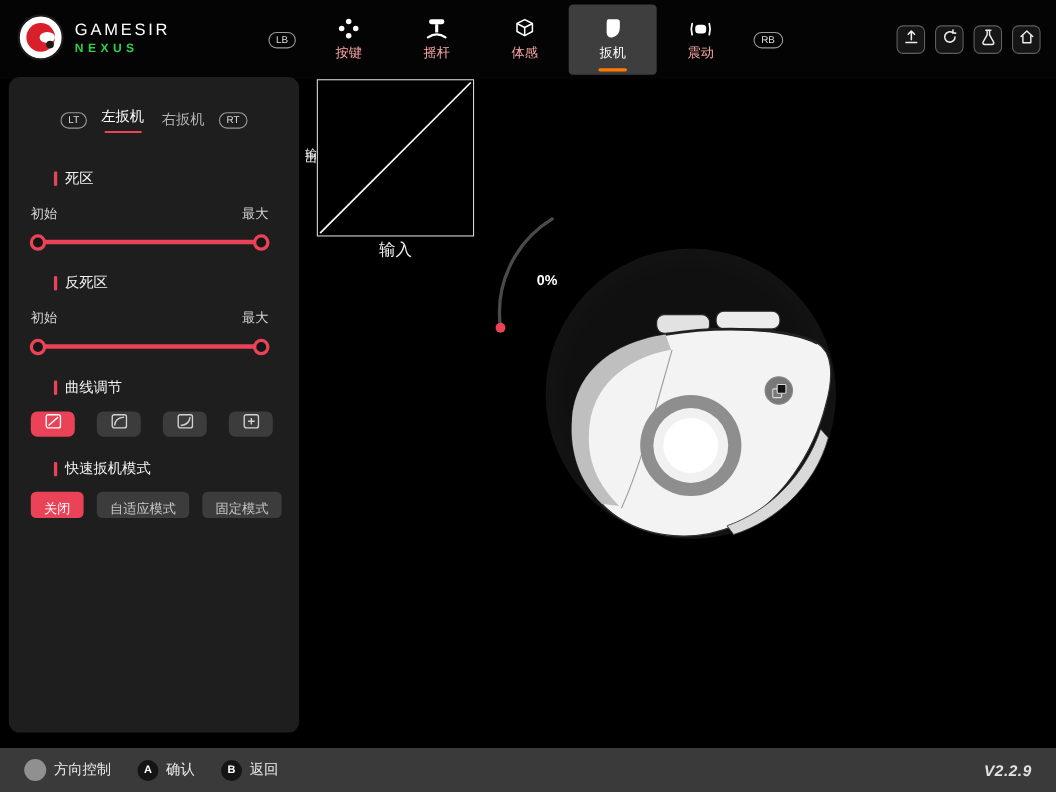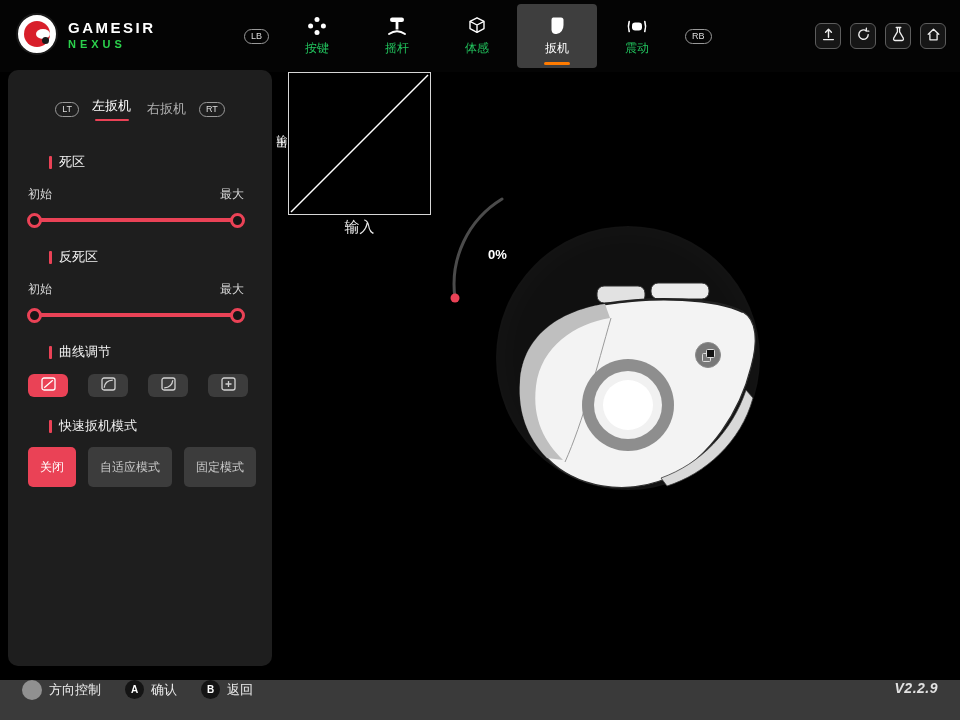--- a/index.html
+++ b/index.html
@@ -7,28 +7,28 @@
   body { font-family:"Liberation Sans","DejaVu Sans",sans-serif; }
   .app { position:relative; width:960px; height:720px; background:#000; overflow:hidden; color:#eee; }
 
   
   .topbar { position:absolute; left:0; top:0; width:960px; height:72px; background:#040404; }
   .brand { position:absolute; left:16px; top:13px; display:flex; align-items:center; gap:10px; }
   .logo { position:relative; width:42px; height:42px; border-radius:50%; background:#fff; border:2px solid #1a1a1a; overflow:hidden; }
   .logo .swirl { position:absolute; left:6px; top:6px; width:26px; height:26px; border-radius:50%; background:#d81f2a; }
   .logo .swirl-cut { position:absolute; left:18px; top:14px; width:14px; height:10px; border-radius:50%; background:#fff; }
   .logo .swirl-dot { position:absolute; left:24px; top:22px; width:7px; height:7px; border-radius:50%; background:#1a1a1a; }
-  .brand-text .brand-main { font-size:15px; font-weight:bold; letter-spacing:2.5px; color:#fff; }
+  .brand-text .brand-main { font-size:15px; font-weight:normal; letter-spacing:2.5px; color:#fff; }
   .brand-text .brand-sub { margin-top:2px; font-size:11px; font-weight:bold; letter-spacing:4px; color:#2bd14c; }
 
   .bumper-pill { border:1px solid #999; border-radius:9px; padding:2px 6px; font-size:9px; color:#ddd; line-height:1; }
   .main-nav { position:absolute; left:236px; top:0; height:72px; display:flex; align-items:center; }
   .main-nav .bumper-pill { margin:0 8px; }
   .nav-item { position:relative; width:80px; height:64px; margin-top:0; display:flex; flex-direction:column; align-items:center; justify-content:center; gap:4px; cursor:pointer; border-radius:4px; }
-  .nav-item .nav-label { font-size:12px; color:#22c55e; }
+  .nav-item .nav-label { font-size:12px; color:#fca5a5; }
   .nav-item.active { background:#3e3e3e; }
   .nav-item.active .nav-label { color:#fff; }
   .nav-underline { position:absolute; bottom:3px; left:50%; transform:translateX(-50%); width:26px; height:3px; border-radius:2px; background:#ff7b00; }
   .nav-icon { height:20px; display:flex; align-items:flex-end; }
 
   .header-actions { position:absolute; right:14px; top:23px; display:flex; gap:9px; }
   .action-btn { width:26px; height:26px; border-radius:6px; border:1px solid #5d5d5d; background:#161616; display:flex; align-items:center; justify-content:center; cursor:pointer; }
 
   
   .sidebar { position:absolute; left:8px; top:70px; width:264px; height:596px; background:#1e1e1e; border-radius:10px; }
@@ -41,37 +41,37 @@
   .slider-labels { margin:15px 20px 0; width:216px; display:flex; justify-content:space-between; font-size:12px; color:#d6d6d6; }
   .slider { position:relative; margin:9px 20px 0; width:216px; height:16px; cursor:pointer; }
   .slider .track { position:absolute; left:0; right:0; top:6px; height:4px; background:#ea4256; border-radius:2px; }
   .slider .handle { position:absolute; top:0.5px; width:15px; height:15px; border-radius:50%; background:#161616; border:3.5px solid #ea4256; }
   .slider .handle.min { left:-1px; }
   .slider .handle.max { right:-1px; }
   .curve-row { margin:13px 20px 0; display:flex; gap:20px; }
   .curve-btn { width:40px; height:23px; border-radius:6px; background:#3c3c3c; color:#d2d2d2; display:flex; align-items:center; justify-content:center; cursor:pointer; }
   .curve-btn.active { background:#ea4256; color:#fff; }
   .mode-row { margin:12px 20px 0; display:flex; gap:12px; }
-  .mode-btn { height:40px; padding:0 12px; border-radius:5px; background:#3c3c3c; color:#c6c6c6; font-size:12px; display:flex; align-items:center; cursor:pointer; white-space:nowrap; }
+  .mode-btn { height:24px; padding:0 12px; border-radius:5px; background:#3c3c3c; color:#c6c6c6; font-size:12px; display:flex; align-items:flex-end; cursor:pointer; white-space:nowrap; }
   .mode-btn.active { background:#ea4256; color:#fff; }
 
   
   .curve-chart { position:absolute; left:288px; top:72px; width:143px; height:143px; border:1px solid #d6d6d6; background:#000; }
   .chart-ylabel { position:absolute; left:274px; top:126px; writing-mode:vertical-rl; text-orientation:upright; font-size:11px; color:#eee; letter-spacing:2px; }
   .chart-xlabel { position:absolute; left:288px; top:218px; width:143px; text-align:center; font-size:15px; color:#eee; }
   .gauge { position:absolute; left:418px; top:186px; }
   .device-circle { position:absolute; left:496px; top:226px; width:264px; height:264px; border-radius:50%; background:#101010; box-shadow:0 0 45px rgba(255,255,255,0.03) inset; }
   .controller { position:absolute; left:485px; top:272px; }
   .flip-btn { position:absolute; left:695px; top:342px; width:26px; height:26px; border-radius:50%; border:1px solid #8a8a8a; background:rgba(18,18,18,0.55); display:flex; align-items:center; justify-content:center; cursor:pointer; }
   .flip-icon { position:relative; width:13px; height:13px; }
   .flip-icon .sq-a { position:absolute; left:0; bottom:0; width:9px; height:9px; border:1.2px solid #ddd; border-radius:1.5px; }
   .flip-icon .sq-b { position:absolute; right:0; top:0; width:9px; height:9px; border:1.2px solid #ddd; border-radius:1.5px; background:#141414; }
 
   
-  .bottombar { position:absolute; left:0; bottom:0; width:960px; height:40px; background:#3a3a3a; display:flex; align-items:flex-start; padding:0 22px; }
+  .bottombar { position:absolute; left:0; bottom:0; width:960px; height:40px; background:#3a3a3a; display:flex; align-items:center; padding:0 22px; }
   .hint { display:flex; align-items:center; gap:7px; margin-right:24px; font-size:13px; color:#ececec; }
   .dpad-badge { width:20px; height:20px; border-radius:50%; background:#909090; }
   .key-badge { width:19px; height:19px; border-radius:50%; background:#141414; color:#fff; font-size:10px; font-weight:bold; display:flex; align-items:center; justify-content:center; }
   .version { margin-left:auto; font-size:14px; font-weight:bold; color:#e2e2e2; letter-spacing:0.5px;font-style:italic; }
 </style>
 </head>
 <body>
 
 <div class="app">
 

